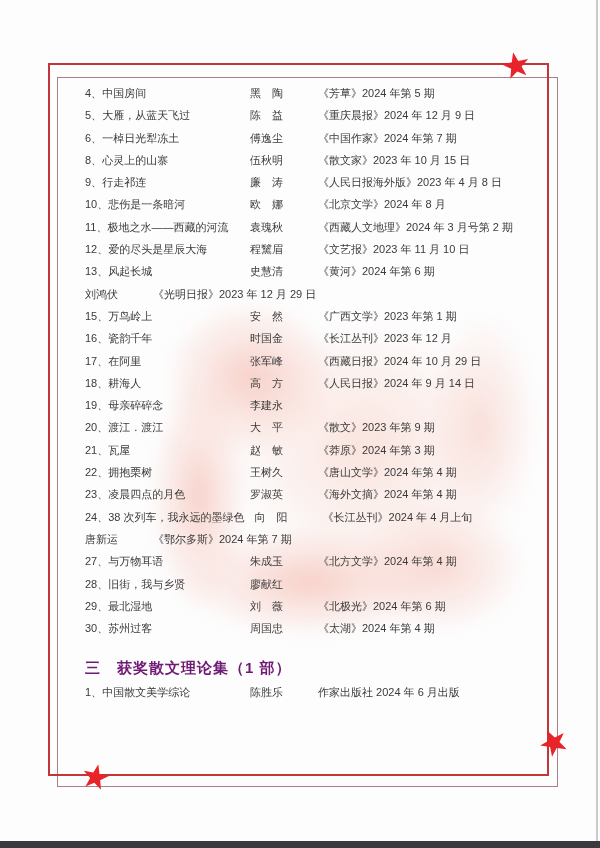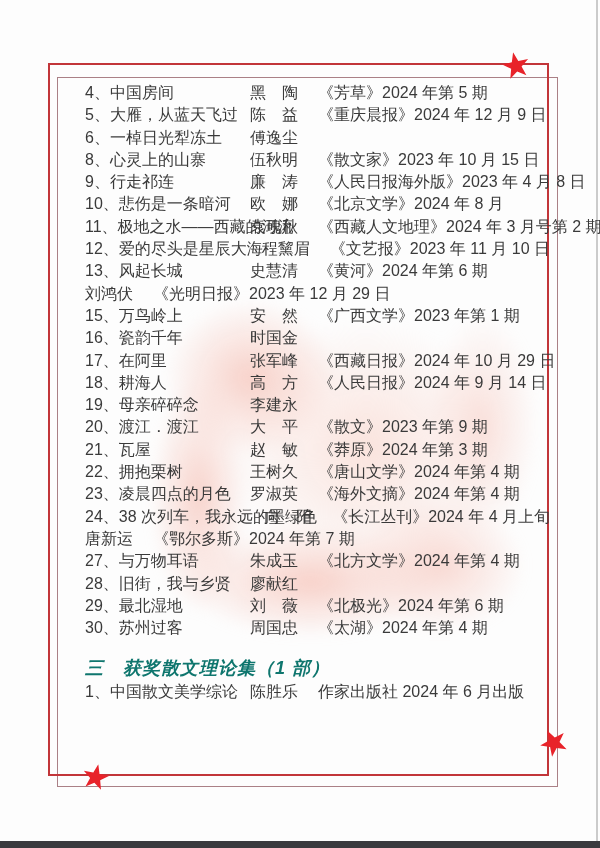--- a/index.html
+++ b/index.html
@@ -33,28 +33,28 @@
       radial-gradient(closest-side at 28% 28%, rgba(246,198,188,.8), rgba(246,198,188,0) 72%),
       radial-gradient(closest-side at 16% 58%, rgba(246,198,188,.75), rgba(246,198,188,0) 72%),
       radial-gradient(closest-side at 42% 80%, rgba(246,198,188,.8), rgba(246,198,188,0) 72%),
       radial-gradient(closest-side at 72% 76%, rgba(246,198,188,.65), rgba(246,198,188,0) 72%),
       radial-gradient(closest-side at 82% 40%, rgba(246,198,188,.5), rgba(246,198,188,0) 72%),
       radial-gradient(closest-side at 55% 46%, rgba(248,210,200,.6), rgba(248,210,200,0) 72%);
     filter:blur(6px);
   }
 
   .content{position:absolute;left:85px;top:84px;width:465px;z-index:3;}
-  .row{display:flex;align-items:flex-start;height:22.3px;font-size:16px;line-height:18px;white-space:pre;}
+  .row{display:flex;align-items:flex-start;height:22.3px;font-size:11px;line-height:18px;white-space:pre;}
   .cell-title{min-width:155px;padding-right:10px;}
   .cell-author{min-width:53px;padding-right:15px;}
   .cell-pub{flex:1;}
 
   .sec3-heading{
-    margin-top:16px;height:26px;font-size:18px;font-weight:700;color:#0f766e;
-    letter-spacing:1px;white-space:pre;line-height:22px;font-style:italic;
+    margin-top:16px;height:26px;font-size:15px;font-weight:700;color:#701a75;
+    letter-spacing:1px;white-space:pre;line-height:22px;
   }
 </style>
 </head>
 <body>
 
 <div class="watermark"></div>
 
 <div class="frame-inner"></div>
 <div class="frame-outer"></div>
 
@@ -71,30 +71,30 @@
 <span class="star star-br">
   <svg width="28" height="28" viewBox="0 0 28 28">
       <polygon class="star-shape" points="14,0 17.29,9.47 27.31,9.67 19.33,15.73 22.23,25.33 14,19.6 5.77,25.33 8.67,15.73 0.69,9.67 10.71,9.47" fill="#e8232a"></polygon>
     </svg>
 </span>
 
 <div class="content">
   <div id="rows2">
       <div class="row"><div class="cell-title"><span>4、</span><span>中国房间</span></div><div class="cell-author">黑　陶</div><div class="cell-pub">《芳草》2024 年第 5 期</div></div>
       <div class="row"><div class="cell-title"><span>5、</span><span>大雁，从蓝天飞过</span></div><div class="cell-author">陈　益</div><div class="cell-pub">《重庆晨报》2024 年 12 月 9 日</div></div>
-      <div class="row"><div class="cell-title"><span>6、</span><span>一棹日光犁冻土</span></div><div class="cell-author">傅逸尘</div></div>
+      <div class="row"><div class="cell-title"><span>6、</span><span>一棹日光犁冻土</span></div><div class="cell-author">傅逸尘</div><div class="cell-pub">《中国作家》2024 年第 7 期</div></div>
       <div class="row"><div class="cell-title"><span>8、</span><span>心灵上的山寨</span></div><div class="cell-author">伍秋明</div><div class="cell-pub">《散文家》2023 年 10 月 15 日</div></div>
       <div class="row"><div class="cell-title"><span>9、</span><span>行走祁连</span></div><div class="cell-author">廉　涛</div><div class="cell-pub">《人民日报海外版》2023 年 4 月 8 日</div></div>
       <div class="row"><div class="cell-title"><span>10、</span><span>悲伤是一条暗河</span></div><div class="cell-author">欧　娜</div><div class="cell-pub">《北京文学》2024 年 8 月</div></div>
       <div class="row"><div class="cell-title"><span>11、</span><span>极地之水——西藏的河流</span></div><div class="cell-author">袁瑰秋</div><div class="cell-pub">《西藏人文地理》2024 年 3 月号第 2 期</div></div>
       <div class="row"><div class="cell-title"><span>12、</span><span>爱的尽头是星辰大海</span></div><div class="cell-author">程黧眉</div><div class="cell-pub">《文艺报》2023 年 11 月 10 日</div></div>
       <div class="row"><div class="cell-title"><span>13、</span><span>风起长城</span></div><div class="cell-author">史慧清</div><div class="cell-pub">《黄河》2024 年第 6 期</div></div>
       <div class="row"><div class="cell-author">刘鸿伏</div><div class="cell-pub">《光明日报》2023 年 12 月 29 日</div></div>
       <div class="row"><div class="cell-title"><span>15、</span><span>万鸟岭上</span></div><div class="cell-author">安　然</div><div class="cell-pub">《广西文学》2023 年第 1 期</div></div>
-      <div class="row"><div class="cell-title"><span>16、</span><span>瓷韵千年</span></div><div class="cell-author">时国金</div></div>
+      <div class="row"><div class="cell-title"><span>16、</span><span>瓷韵千年</span></div><div class="cell-author">时国金</div><div class="cell-pub">《长江丛刊》2023 年 12 月</div></div>
       <div class="row"><div class="cell-title"><span>17、</span><span>在阿里</span></div><div class="cell-author">张军峰</div><div class="cell-pub">《西藏日报》2024 年 10 月 29 日</div></div>
       <div class="row"><div class="cell-title"><span>18、</span><span>耕海人</span></div><div class="cell-author">高　方</div><div class="cell-pub">《人民日报》2024 年 9 月 14 日</div></div>
       <div class="row"><div class="cell-title"><span>19、</span><span>母亲碎碎念</span></div><div class="cell-author">李建永</div></div>
       <div class="row"><div class="cell-title"><span>20、</span><span>渡江．渡江</span></div><div class="cell-author">大　平</div><div class="cell-pub">《散文》2023 年第 9 期</div></div>
       <div class="row"><div class="cell-title"><span>21、</span><span>瓦屋</span></div><div class="cell-author">赵　敏</div><div class="cell-pub">《莽原》2024 年第 3 期</div></div>
       <div class="row"><div class="cell-title"><span>22、</span><span>拥抱栗树</span></div><div class="cell-author">王树久</div><div class="cell-pub">《唐山文学》2024 年第 4 期</div></div>
       <div class="row"><div class="cell-title"><span>23、</span><span>凌晨四点的月色</span></div><div class="cell-author">罗淑英</div><div class="cell-pub">《海外文摘》2024 年第 4 期</div></div>
       <div class="row"><div class="cell-title"><span>24、</span><span>38 次列车，我永远的墨绿色</span></div><div class="cell-author">向　阳</div><div class="cell-pub">《长江丛刊》2024 年 4 月上旬</div></div>
       <div class="row"><div class="cell-author">唐新运</div><div class="cell-pub">《鄂尔多斯》2024 年第 7 期</div></div>
       <div class="row"><div class="cell-title"><span>27、</span><span>与万物耳语</span></div><div class="cell-author">朱成玉</div><div class="cell-pub">《北方文学》2024 年第 4 期</div></div>

